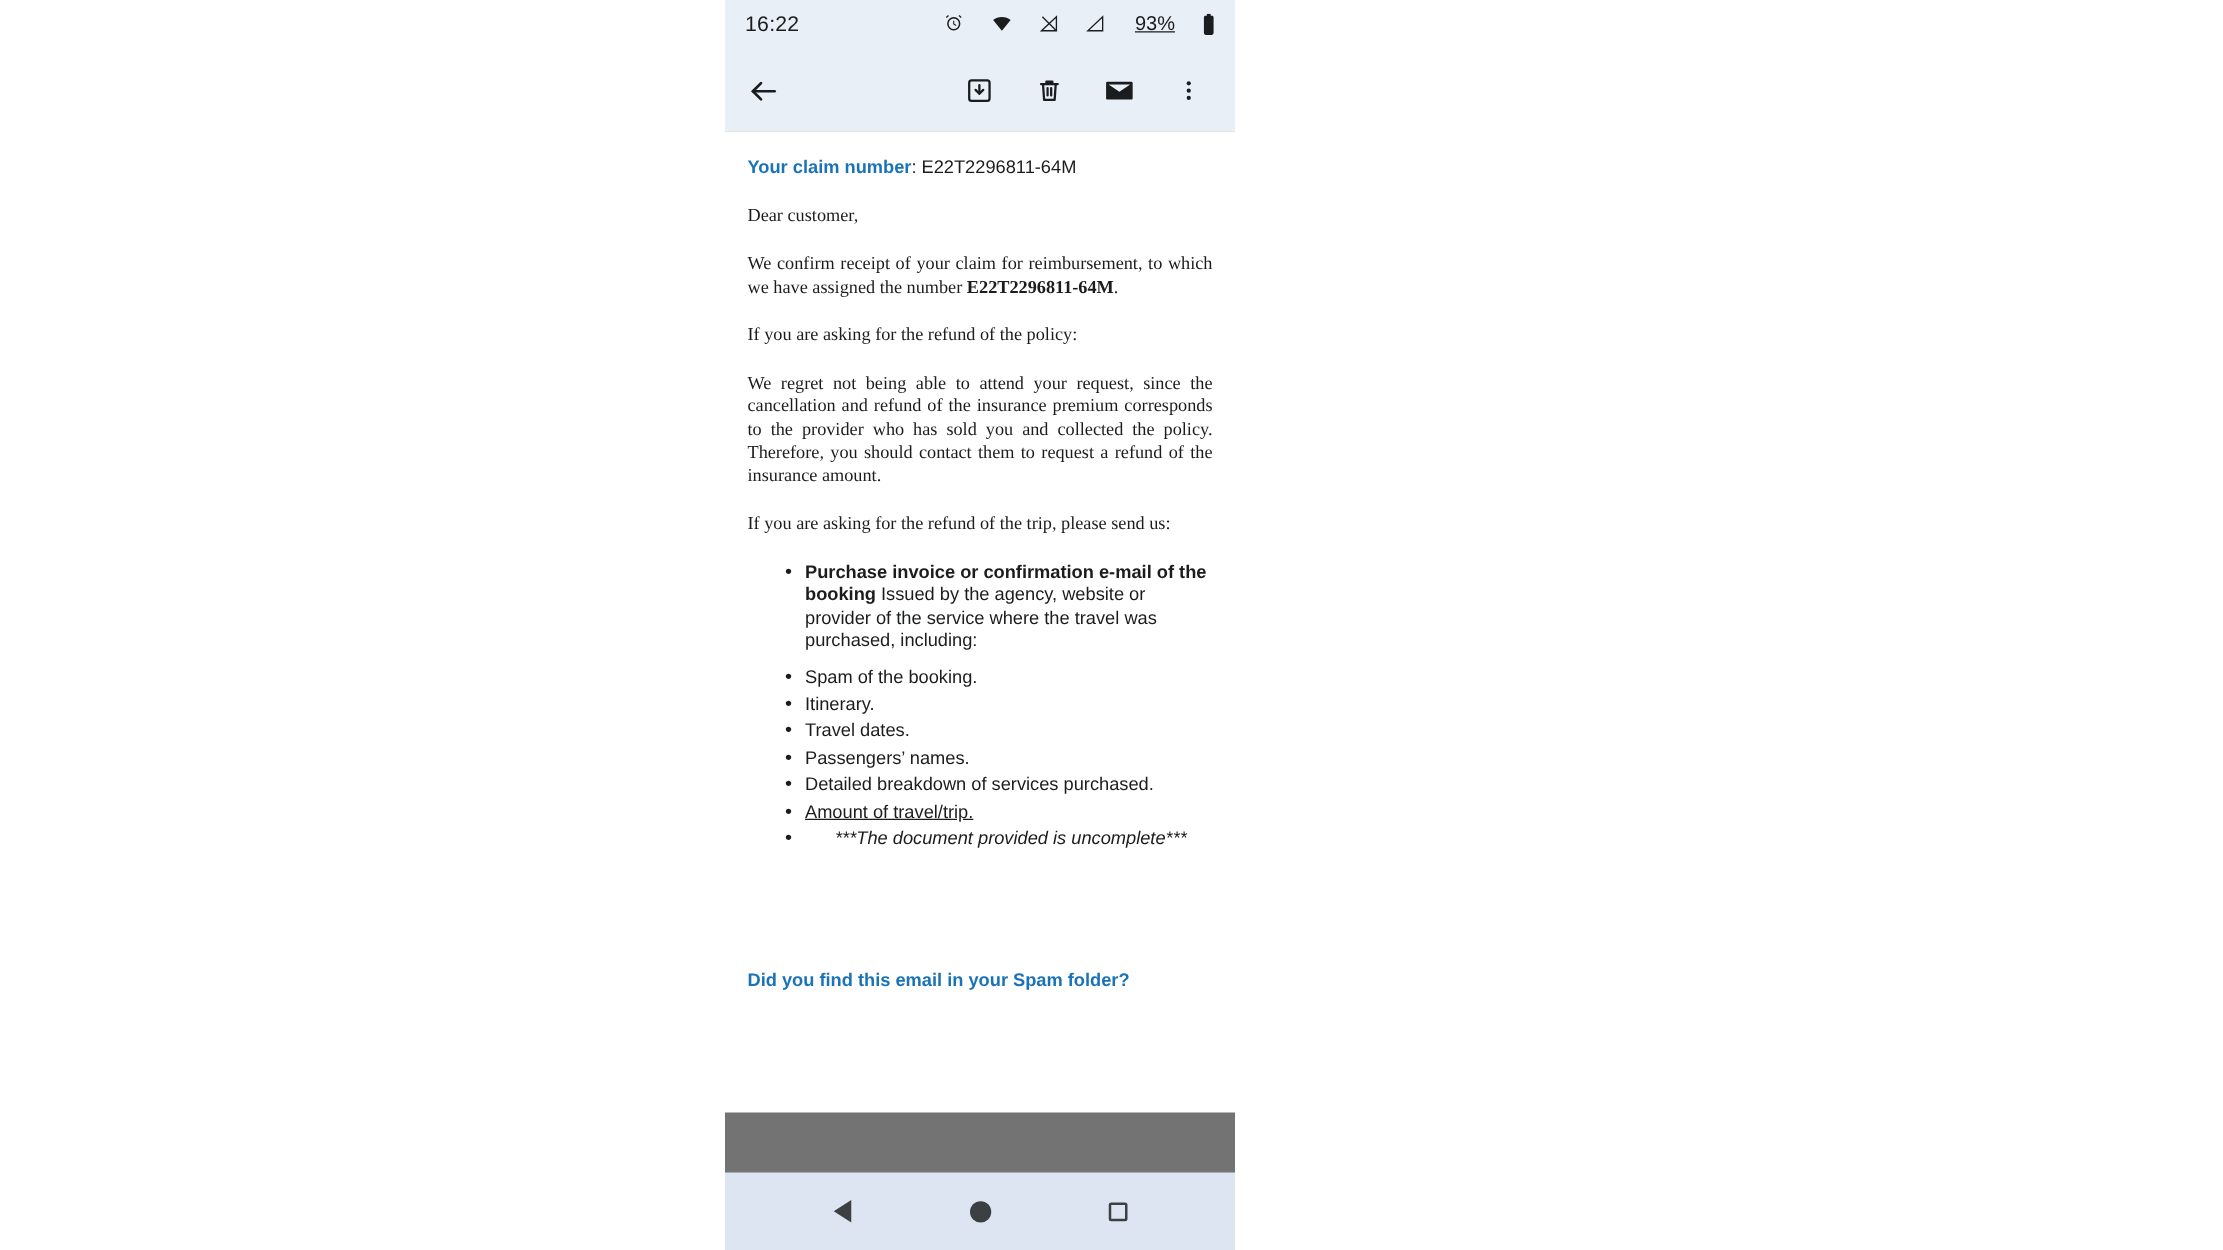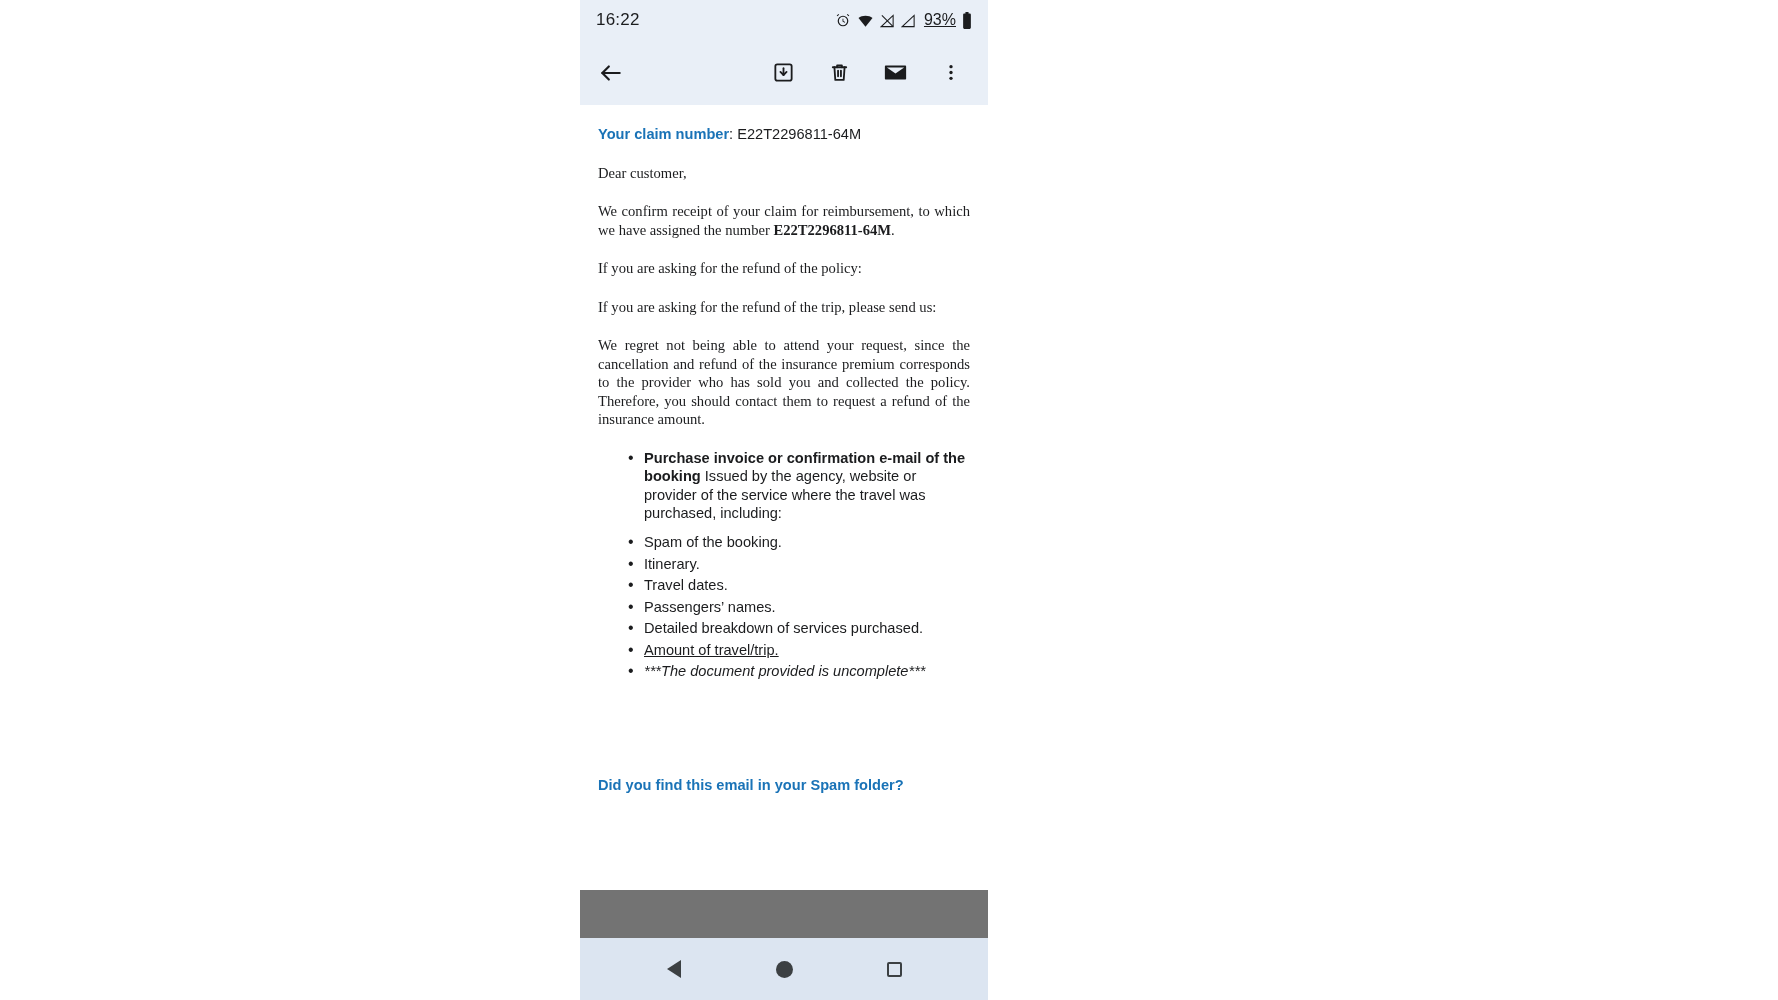--- a/index.html
+++ b/index.html
@@ -38,22 +38,22 @@
     color: #1b1c1e;
   }
   .status-time {
     font-size: 17px;
     letter-spacing: 0.2px;
     color: #1b1c1e;
   }
   .status-right {
     margin-left: auto;
     display: flex;
-    align-items: flex-end;
-    gap: 6px;
+    align-items: flex-start;
+    gap: 22px;
     text-decoration: underline;
   }
   .status-right .ico { display: inline-flex; align-items: center; }
   .battery-pct {
     font-size: 16px;
     color: #1b1c1e;
     margin-left: 2px;
   }
   
   .action-bar {
@@ -121,21 +121,21 @@
     content: "\2022";
     position: absolute;
     left: -16px;
     top: -1px;
     font-size: 16px;
     line-height: 1.27;
     color: #1b1c1e;
   }
   ul.bullets li.first { margin-bottom: 10px; }
   .u { text-decoration: underline; text-align: right; }
-  .it { font-style: italic; }
+  .it { font-style: italic; margin-left: 24px; }
   .spacer-block { height: 44px; }
   .spam-line {
     margin-top: 4px;
     color: #1a73b7;
     font-weight: bold;
     font-size: 14.6px;
   }
   
   .nav-bar {
     position: absolute;
@@ -260,23 +260,23 @@
       <div class="claim-line">
         <span class="claim-label">Your claim number</span><span>: </span><span>E22T2296811-64M</span>
       </div>
 
       <p>Dear customer,</p>
 
       <p><span>We confirm receipt of your claim for reimbursement, to which we have assigned the number </span><b>E22T2296811-64M</b><span>.</span></p>
 
       <p>If you are asking for the refund of the policy:</p>
 
+      <p>We regret not being able to attend your request, since the cancellation and refund of the insurance premium corresponds to the provider who has sold you and collected the policy. Therefore, you should contact them to request a refund of the insurance amount.</p>
+
       <p>If you are asking for the refund of the trip, please send us:</p>
-
-      <p>We regret not being able to attend your request, since the cancellation and refund of the insurance premium corresponds to the provider who has sold you and collected the policy. Therefore, you should contact them to request a refund of the insurance amount.</p>
 
       <ul class="bullets">
         <li class="first"><b>Purchase invoice or confirmation e-mail of the booking</b><span> Issued by the agency, website or provider of the service where the travel was purchased, including:</span></li>
         <li><span>Spam of the booking.</span></li>
         <li><span>Itinerary.</span></li>
         <li><span>Travel dates.</span></li>
         <li><span>Passengers’ names.</span></li>
         <li><span>Detailed breakdown of services purchased.</span></li>
         <li><span class="u">Amount of travel/trip.</span></li>
         <li><span class="it">***The document provided is uncomplete***</span></li>

